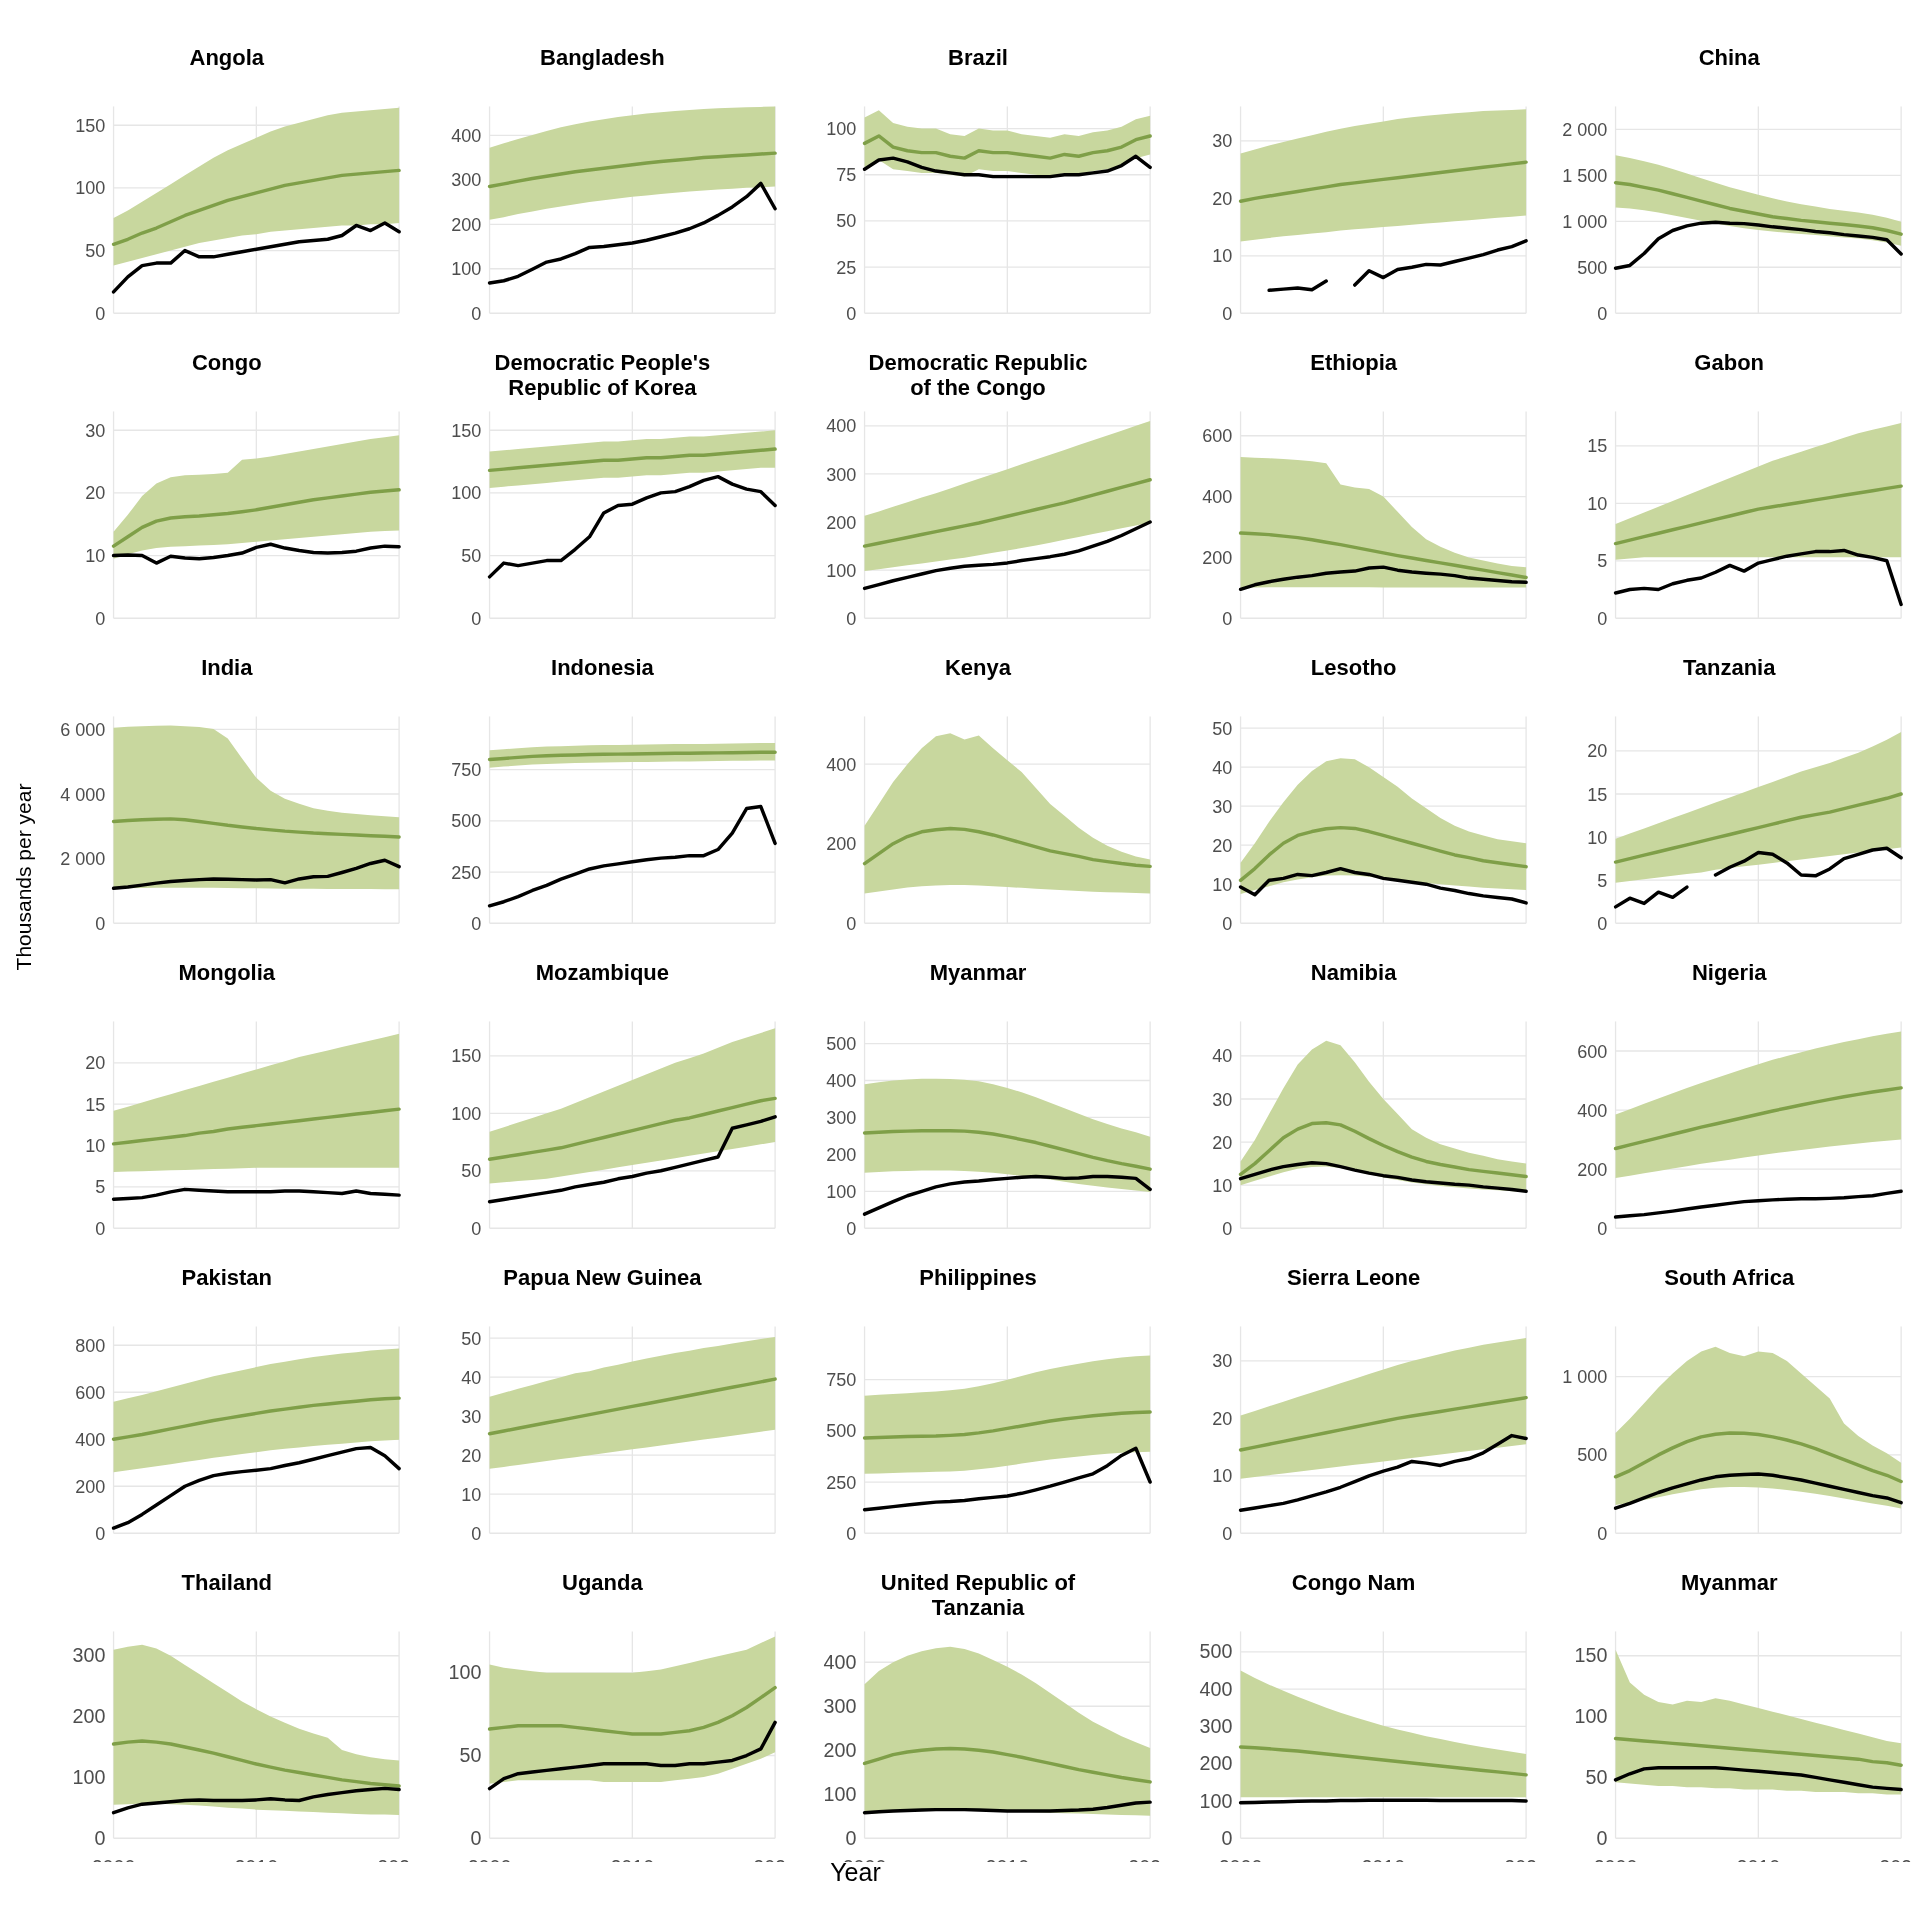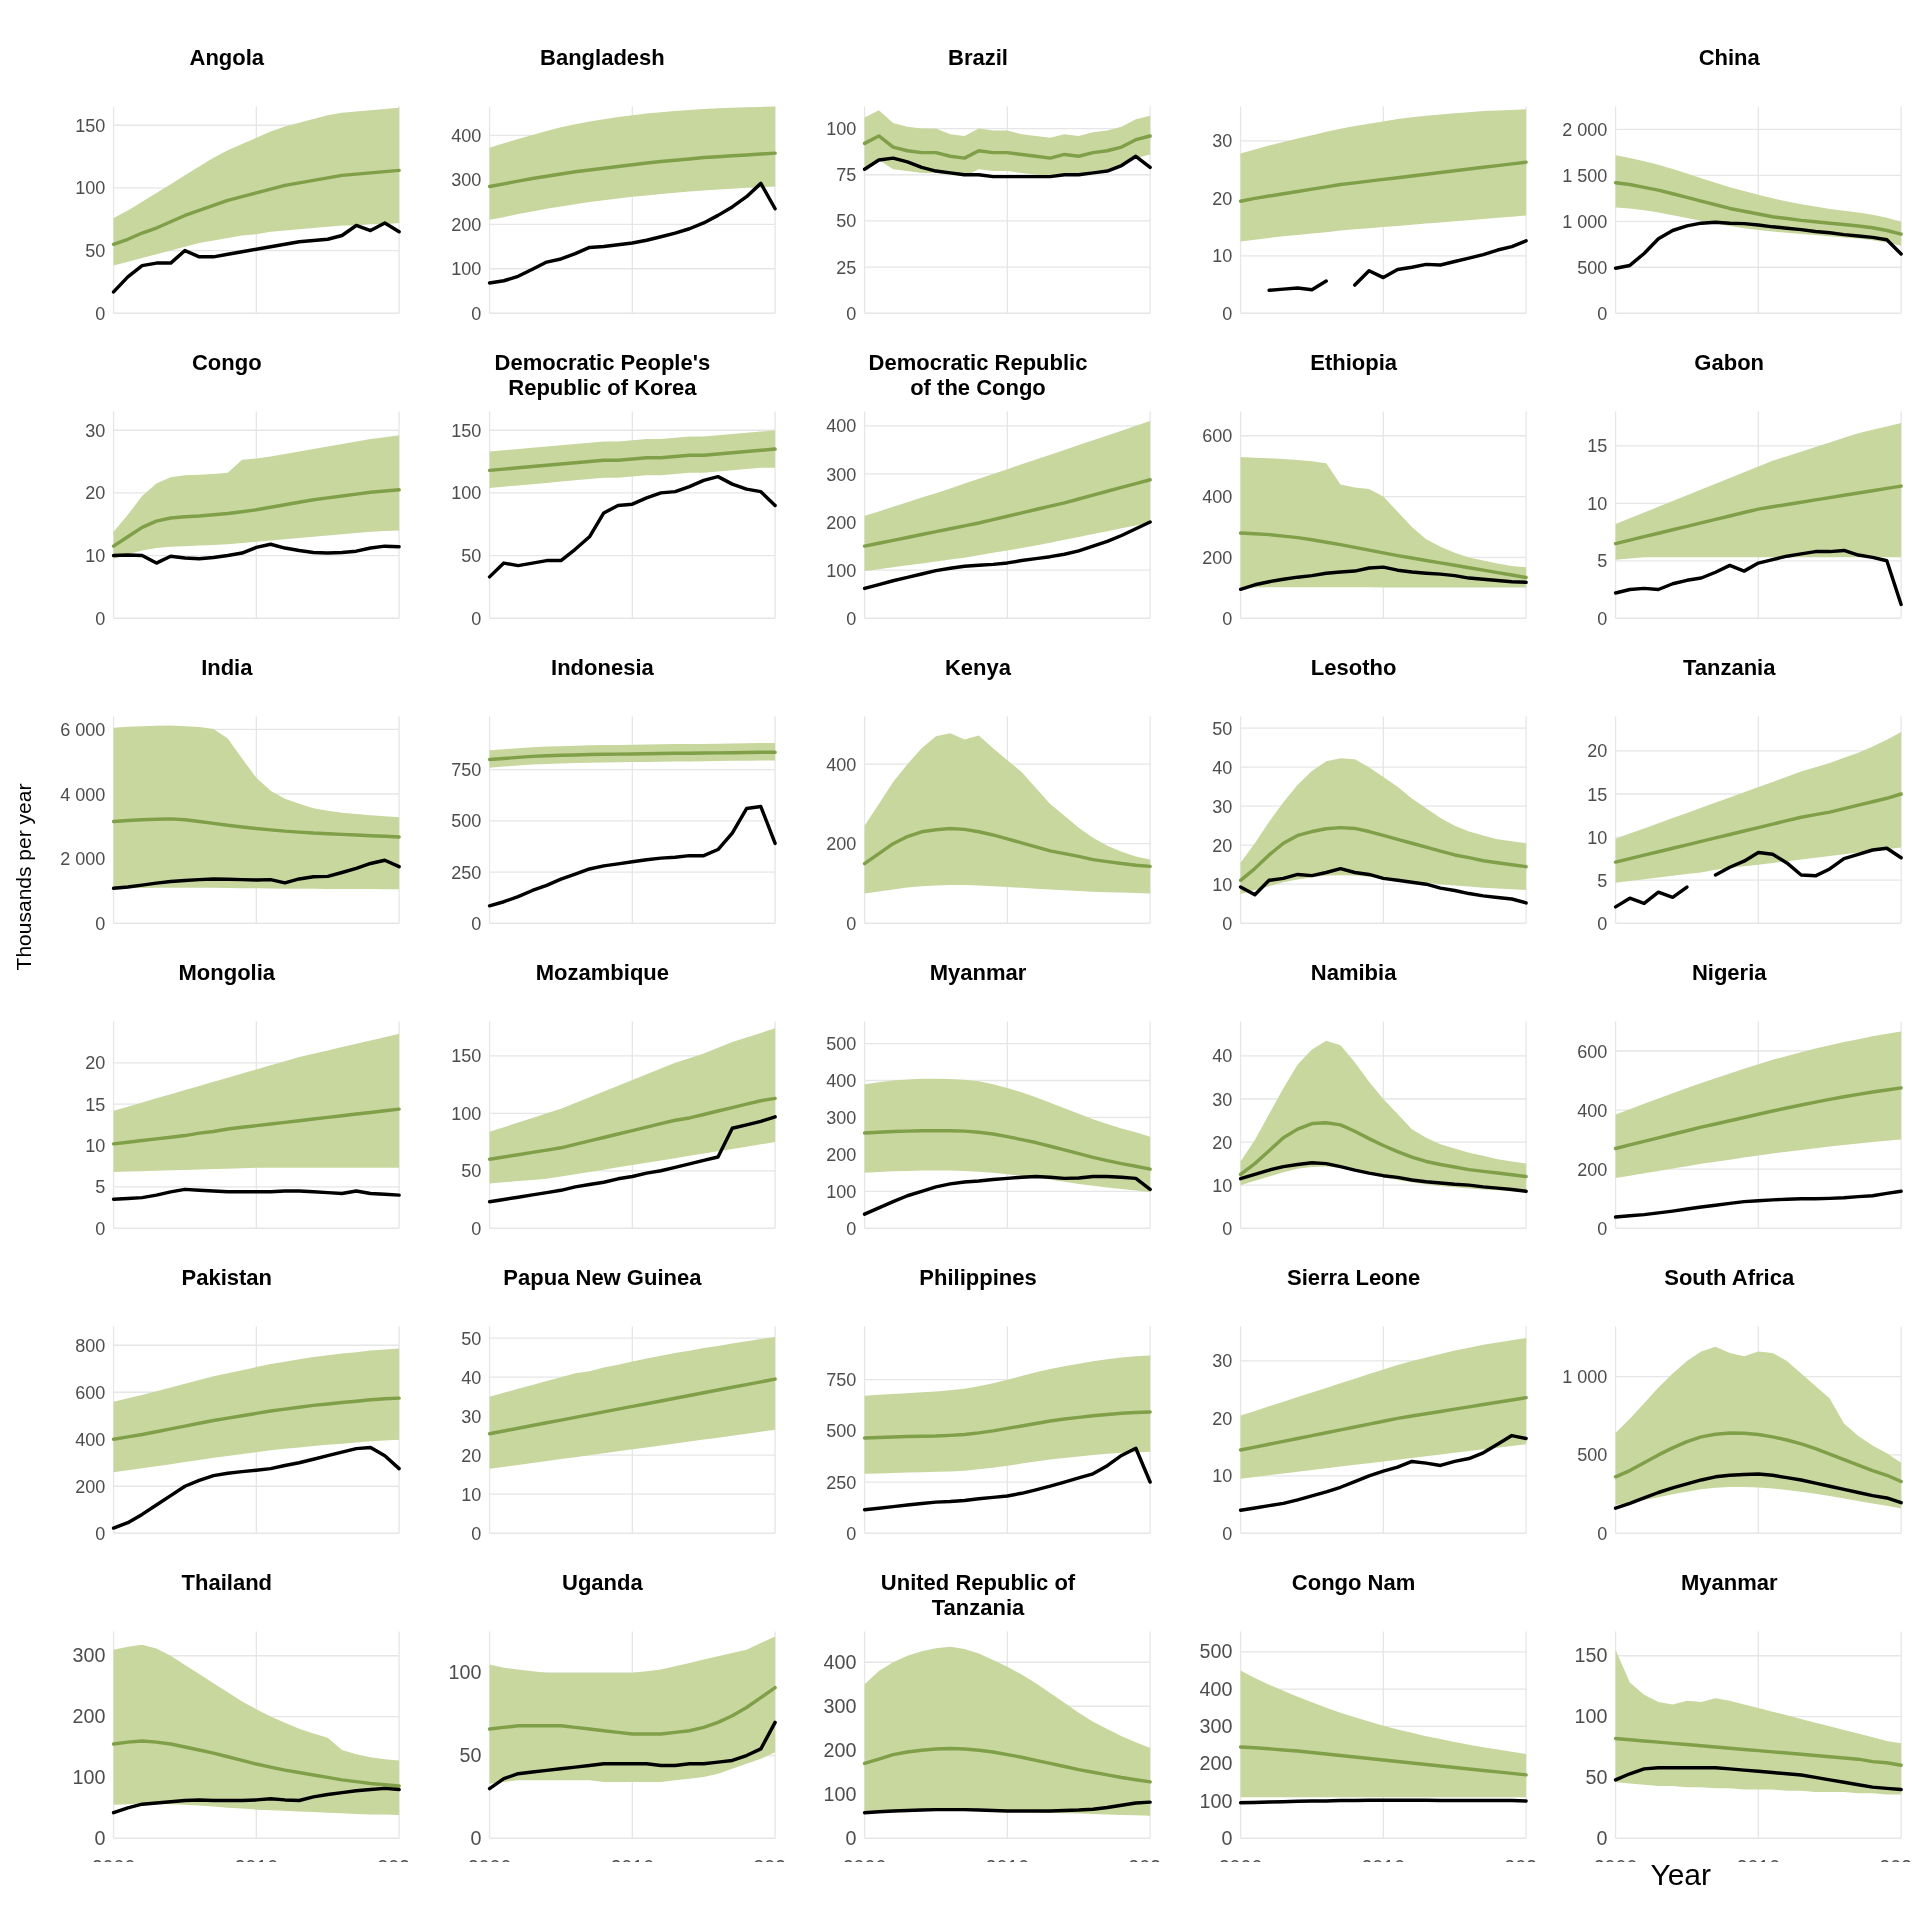--- a/index.html
+++ b/index.html
@@ -34,22 +34,22 @@
     transform: rotate(-90deg);
     white-space: nowrap;
     font-size: 21px;
     color: #000;
   }
   #xlabel {
     position: absolute;
     left: 0;
     top: 1858px;
     width: 1711px;
-    text-align: right;
-    font-size: 30px;
+    text-align: center;
+    font-size: 25px;
     color: #000;
   }
   #grid {
     position: absolute;
     left: 43px;
     top: 40px;
     width: 1870px;
     display: grid;
     grid-template-columns: repeat(5, 1fr);
     grid-auto-rows: 297px;

